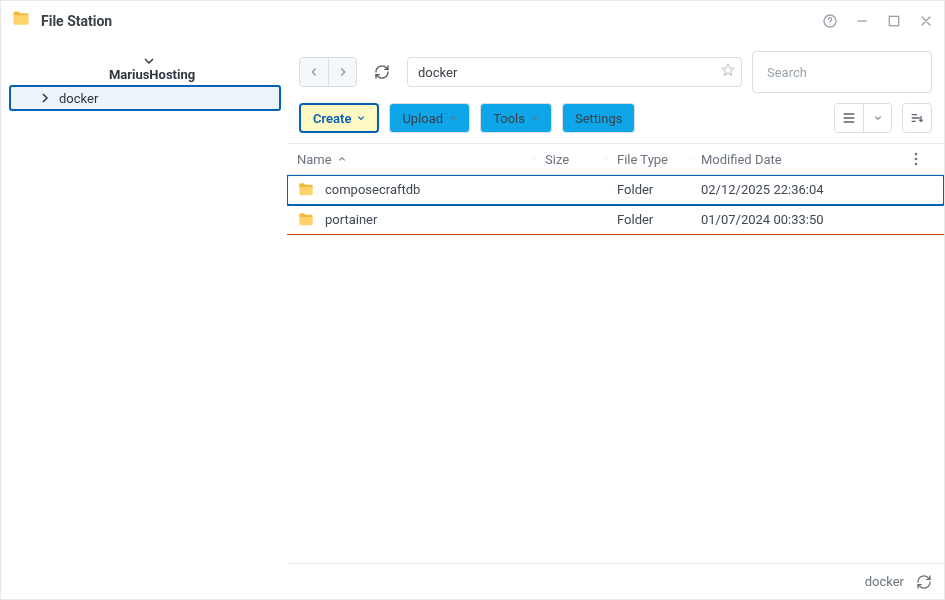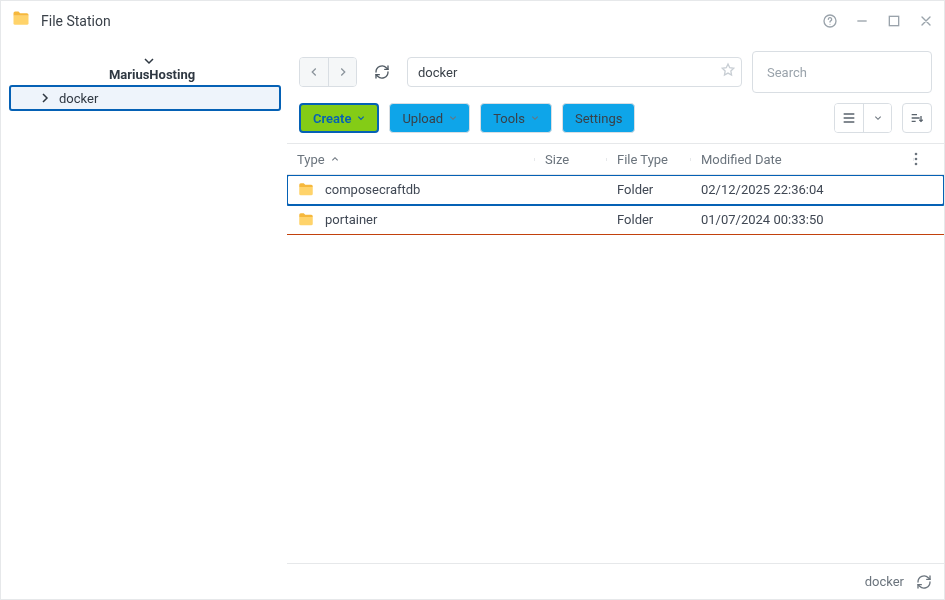--- a/index.html
+++ b/index.html
@@ -1,21 +1,21 @@
 <!DOCTYPE html>
 <html><head>
 <meta charset="utf-8">
 <style>
   * { box-sizing: border-box; margin: 0; padding: 0; font-family: -apple-system, BlinkMacSystemFont, "Segoe UI", Roboto, Helvetica, Arial, sans-serif; }
   html, body { width: 945px; height: 600px; overflow: hidden; background: #fff; color: #404854; }
   .window { width: 945px; height: 600px; display: flex; flex-direction: column; border: 1px solid #e6e8ea; }
   
   .titlebar { height: 40px; display: flex; align-items: center; padding: 0 10px; }
   .titlebar .app-icon { margin-right: 10px; }
-  .app-title { font-size: 14px; font-weight: 400; color: #3a4149; }
+  .app-title { font-size: 14px; font-weight: 700; color: #3a4149; }
   .titlebar .spacer { flex: 1; }
   .win-controls { display: flex; align-items: center; gap: 16px; color: #9aa3ab; }
   .win-btn { cursor: pointer; line-height: 0; }
   
   .body { flex: 1; display: flex; min-height: 0; }
   .sidebar { width: 286px; padding: 14px 6px 0 8px; border-right: 0; }
   .tree-root, .tree-child { display: flex; align-items: center; height: 26px; font-size: 13px; color: #2f3842; cursor: pointer; }
   .tree-root { font-weight: 700; padding-left: 8px; flex-direction: column; }
   .tree-child { margin-top: 4px; padding-left: 28px; border: 2px solid #0561b5; border-radius: 3px; background: #eef4fb; }
   .tree-child-inner { display:flex; align-items:center; gap:8px; padding: 2px 0; }
@@ -29,21 +29,21 @@
   .nav-btn + .nav-btn { border-left:1px solid #d9dee3; }
   .icon-btn { width: 30px; height: 30px; display:flex; align-items:center; justify-content:center; border:1px solid transparent; border-radius:4px; color:#505a63; cursor:pointer; }
   .path-input-wrap { flex:1; position:relative; }
   .path-input { width:100%; height:30px; border:1px solid #d9dee3; border-radius:4px; padding:0 30px 0 10px; font-size:13px; color:#3a4149; outline:none; }
   .path-star { position:absolute; right:6px; top:50%; transform:translateY(-50%); color:#c8ced4; cursor:pointer; }
   .search-wrap { width: 180px; height:42px; border:1px solid #d9dee3; border-radius:4px; display:flex; align-items:center; padding:0 6px; gap:4px; color:#8b949c; }
   .search-wrap input { flex:1; border:none; outline:none; font-size:13px; color:#3a4149; background:transparent; }
   .search-wrap input::placeholder { color:#9aa3ab; }
   .toolbar2 { display:flex; align-items:center; gap:10px; padding: 4px 12px 10px 12px; }
   .btn { height:30px; display:flex; align-items:center; gap:6px; padding:0 12px; border:1px solid #d9dee3; border-radius:4px; background:#0ea5e9; color:#3a4149; font-size:13px; cursor:pointer; }
-  .btn.primary { border:2px solid #0561b5; background:#84cc16; color:#0561b5; font-weight:600; }
+  .btn.primary { border:2px solid #0561b5; background:#fef9c3; color:#0561b5; font-weight:600; }
   .dd-caret { display:inline-flex; }
   .view-group { display:flex; border:1px solid #d9dee3; border-radius:4px; overflow:hidden; }
   .view-group .seg { width:28px; height:28px; display:flex; align-items:center; justify-content:center; background:#fff; color:#5a636c; cursor:pointer; }
   .view-group .seg + .seg { border-left:1px solid #d9dee3; }
   .sort-btn { width:30px; height:30px; display:flex; align-items:center; justify-content:center; border:1px solid #d9dee3; border-radius:4px; background:#fff; color:#5a636c; cursor:pointer; }
   .t2-spacer { flex:1; }
   
   .table { flex:1; display:flex; flex-direction:column; min-height:0; }
   .thead { display:flex; align-items:center; height:32px; border-top:1px solid #e6e8ea; border-bottom:1px solid #e6e8ea; color:#6b747d; font-size:13px; padding-right:12px; }
   .th { padding:0 10px; display:flex; align-items:center; gap:6px; position:relative; }
@@ -219,21 +219,21 @@
               <path d="M4 7h8M4 12h12M4 17h6"></path>
               <path d="M18 9v8"></path>
               <path d="M15.5 14.5L18 17l2.5-2.5"></path>
             </svg>
         </div>
       </div>
 
       <div class="table">
         <div class="thead">
           <div class="th name">
-            <span>Type</span>
+            <span>Name</span>
             <span class="sort-asc">
                 <svg width="8" height="8" viewBox="0 0 12 12">
                   <path d="M2 8l4-4 4 4" fill="none" stroke="#6b747d" stroke-width="1.6"></path>
                 </svg>
               </span>
           </div>
           <div class="th size">
               <span>Size</span>
             </div>
           <div class="th type">

